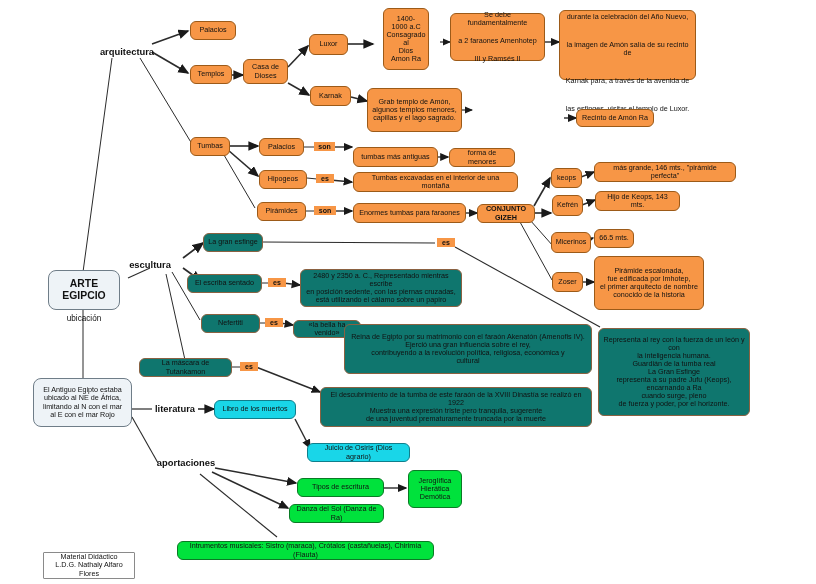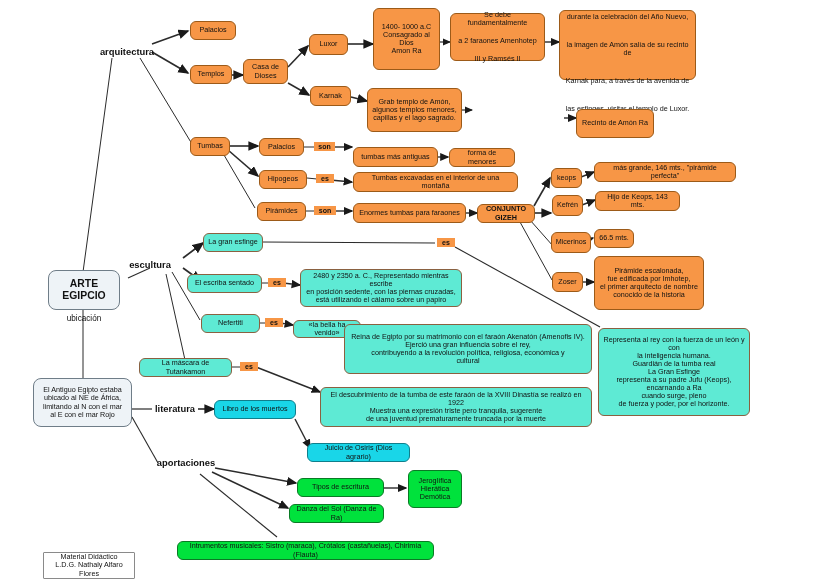--- a/index.html
+++ b/index.html
@@ -9,21 +9,21 @@
   #canvas{position:relative;width:816px;height:584px;background:#fff;}
   #wires{position:absolute;left:0;top:0;width:816px;height:584px;pointer-events:none;}
 
   
   .node{position:absolute;box-sizing:border-box;
         display:flex;align-items:center;justify-content:center;
         text-align:center;border:1px solid #6b6b6b;border-radius:6px;
         line-height:1.12;color:#111;z-index:3;
         padding:2px 4px;}
   .orange{background:#f79646;border-color:#9c5a18;}
-  .peach{background:#5eead4;border-color:#8a6141;}
+  .peach{background:#0f766e;border-color:#8a6141;}
   .cyan{background:#19d6e8;border-color:#0f7f8c;}
   .green{background:#00e23c;border-color:#0a7a25;}
   .grey{background:#eef3f7;border-color:#6f7d88;border-radius:8px;}
   .plain{background:transparent;border:none;border-radius:0;}
   .white{background:#ffffff;border-color:#8a8a8a;border-radius:1px;}
   .fs7{font-size:7.2px;}
   .fs8{font-size:8.2px;}
   .fs9{font-size:9.4px;}
   .fs10{font-size:10.4px;}
   .b{font-weight:bold;}
@@ -161,21 +161,21 @@
 
   <div class="node orange multi fs7" style="left:243px;top:59px;width:45px;height:25px;">
     <span>Casa de</span>
     <span>Dioses</span>
   </div>
 
   <div class="node orange fs7" style="left:309px;top:34px;width:39px;height:21px;">Luxor</div>
 
   <div class="node orange fs7" style="left:310px;top:86px;width:41px;height:20px;">Karnak</div>
 
-  <div class="node orange multi fs7" style="left:373px;top:8px;width:67px;height:62px;">
+  <div class="node orange multi fs7" style="left:383px;top:8px;width:46px;height:62px;">
     <span>1400- 1000 a.C</span>
     <span>Consagrado al</span>
     <span>Dios</span>
     <span>Amon Ra</span>
   </div>
 
   <div class="node orange multi fs7" style="left:450px;top:13px;width:95px;height:48px;gap:10px;">
     <span>Se debe fundamentalmente</span>
     <span>a 2 faraones Amenhotep</span>
     <span>III y Ramsés II</span>
@@ -189,21 +189,21 @@
     <span>las esfinges, visitar el templo de Luxor.</span>
   </div>
 
   <div class="node orange multi fs7" style="left:367px;top:88px;width:95px;height:44px;">
     <span>Grab templo de Amón,</span>
     <span>algunos templos menores,</span>
     <span>capillas y el lago sagrado.</span>
   </div>
 
 
-  <div class="node orange fs7" style="left:576px;top:109px;width:78px;height:29px;">Recinto de Amón Ra</div>
+  <div class="node orange fs7" style="left:576px;top:109px;width:78px;height:18px;">Recinto de Amón Ra</div>
 
   <div class="node orange fs7" style="left:190px;top:137px;width:40px;height:19px;">Tumbas</div>
 
   <div class="node orange fs7" style="left:259px;top:138px;width:45px;height:18px;">Palacios</div>
 
   <div class="node orange fs7" style="left:259px;top:170px;width:48px;height:19px;">Hipogeos</div>
 
   <div class="node orange fs7" style="left:257px;top:202px;width:49px;height:19px;">Pirámides</div>
 
   <div class="chip" style="left:314px;top:142px;width:17px;height:9px;">son</div>

